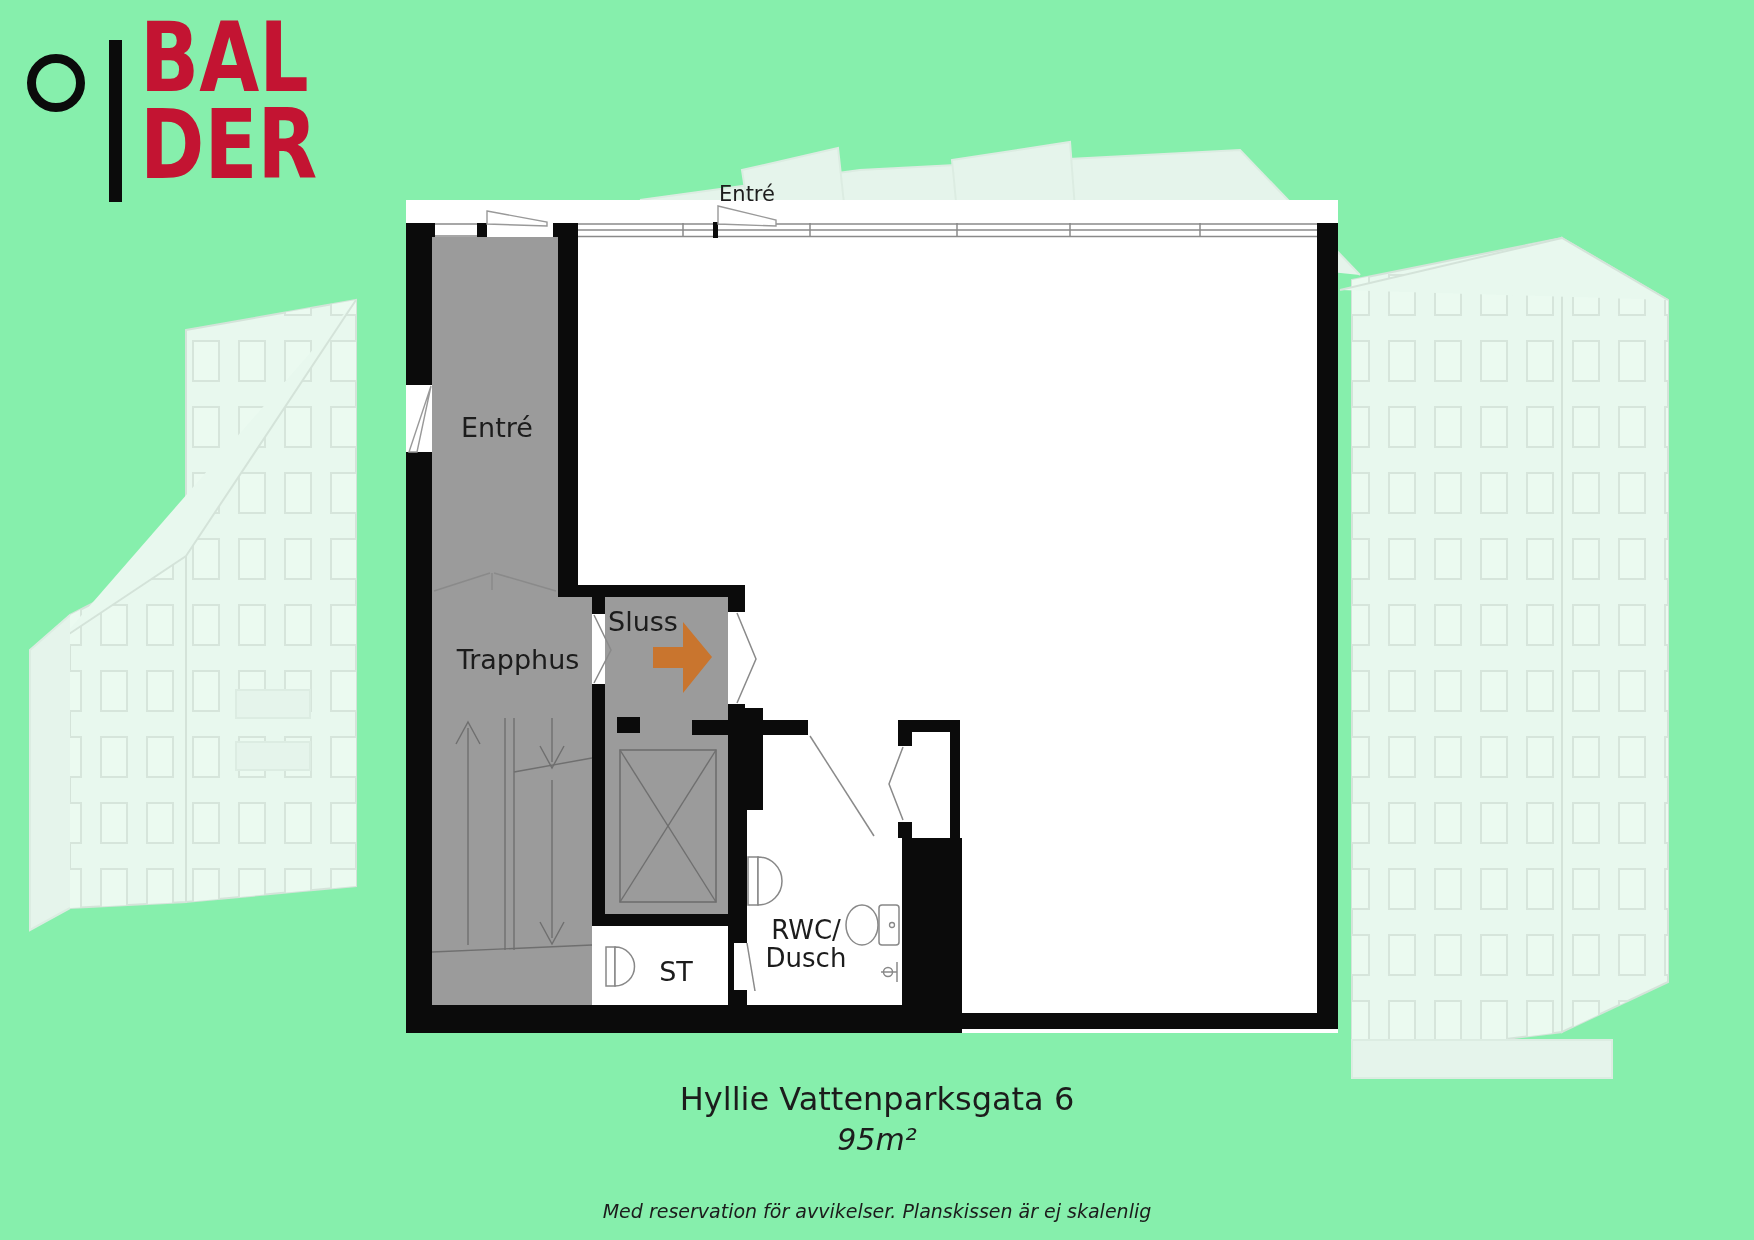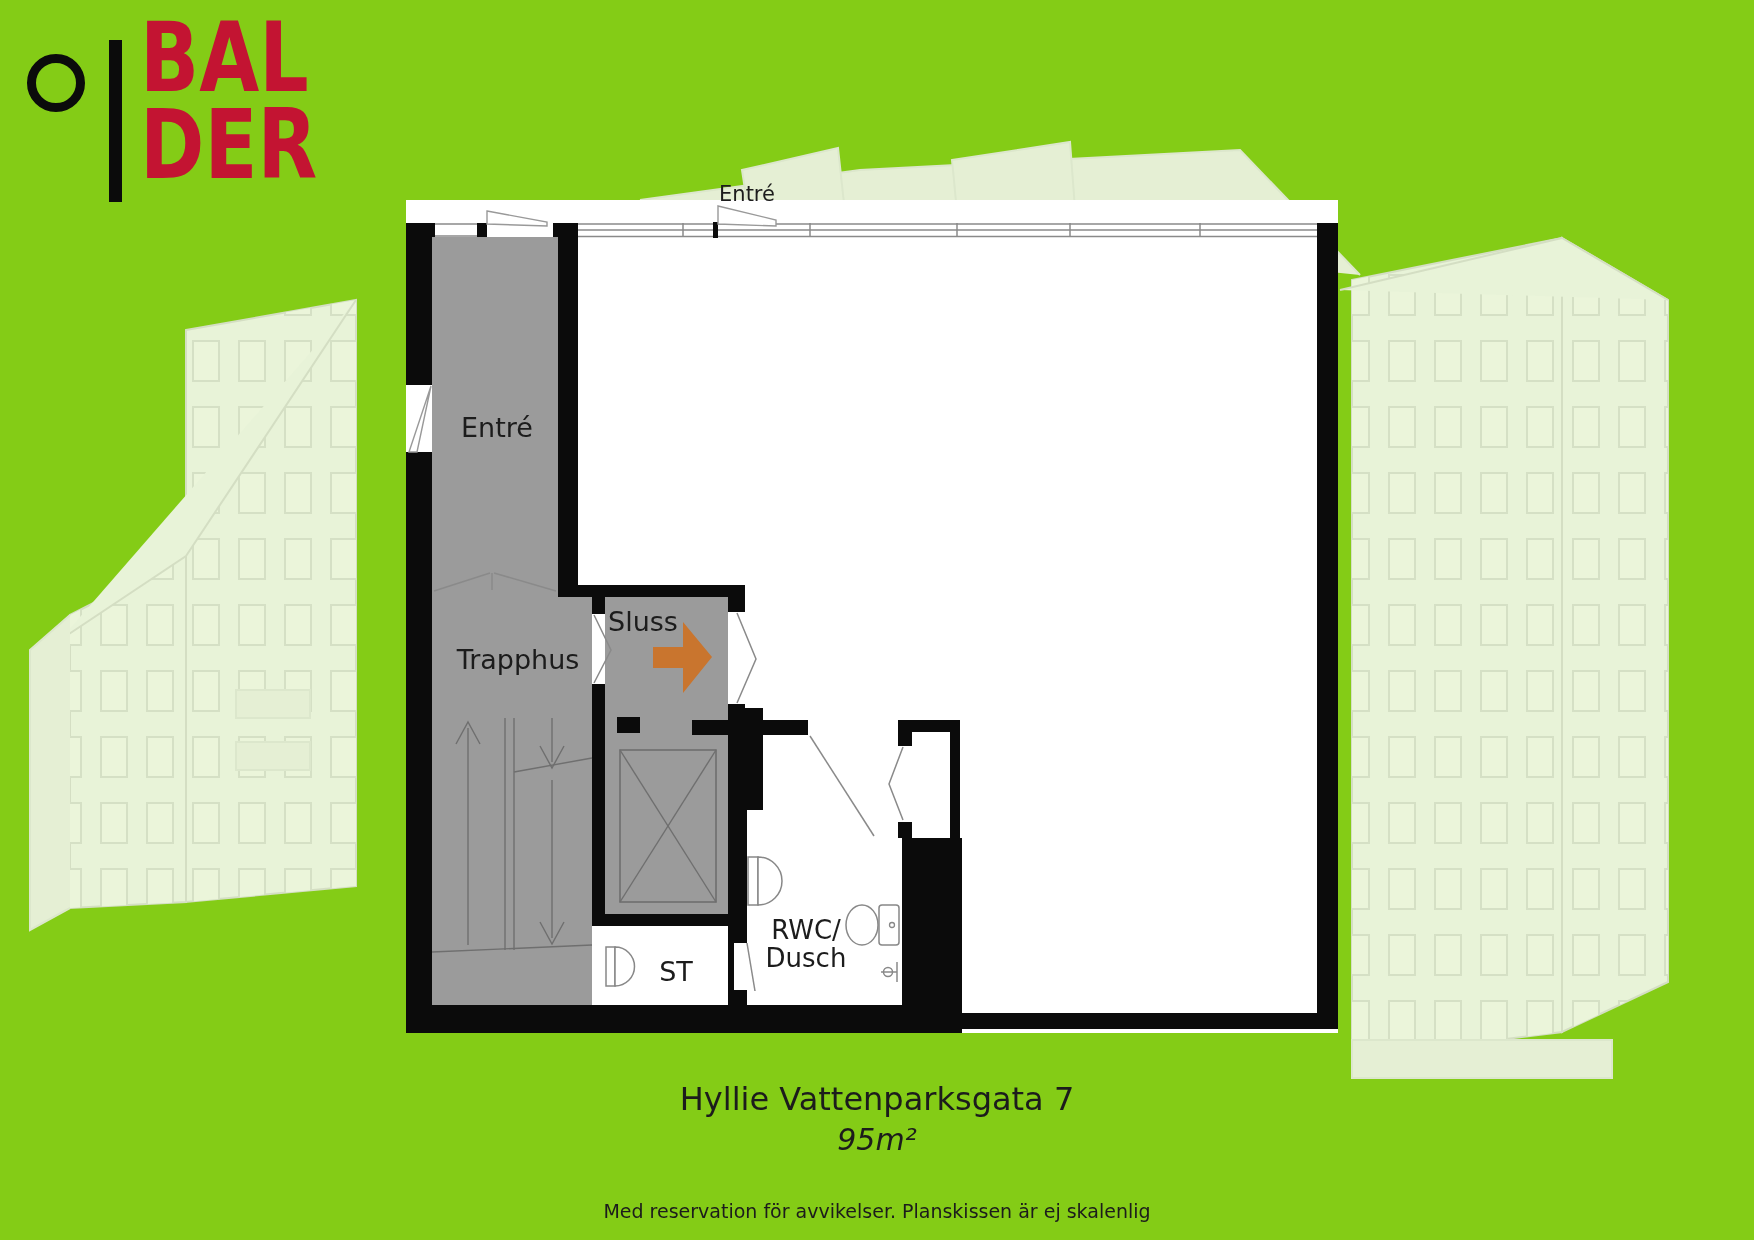--- a/index.html
+++ b/index.html
@@ -1,16 +1,16 @@
 <!DOCTYPE html>
 <html><head>
 <meta charset="utf-8">
 <style>
   html,body{margin:0;padding:0;background:#ffffff;}
-  #page{position:relative;width:1754px;height:1240px;background:#84cc16;overflow:hidden;
+  #page{position:relative;width:1754px;height:1240px;background:#86efac;overflow:hidden;
         font-family:"DejaVu Sans","Liberation Sans",sans-serif;color:#1c1c1c;}
   
   #logo{position:absolute;left:0;top:0;width:360px;height:220px;}
   #logo-ring{position:absolute;left:27px;top:54px;width:58px;height:58px;box-sizing:border-box;
              border:9px solid #0b0b0b;border-radius:50%;}
   #logo-bar{position:absolute;left:109px;top:40px;width:13px;height:162px;background:#0b0b0b;}
   #logo-text{position:absolute;left:140px;top:14px;font-size:97px;font-weight:bold;line-height:0.90;
              letter-spacing:0px;color:#c31432;transform:scaleX(0.80);transform-origin:left top;
              white-space:pre;}
   
@@ -21,21 +21,21 @@
   .thin2{stroke:#6f6f6f;stroke-width:1.4;fill:none;}
   .fix{stroke:#888888;stroke-width:1.5;fill:#ffffff;}
   .doorleaf{fill:#ffffff;stroke:#999999;stroke-width:1.4;}
   .sketch{stroke:#e2e2e2;stroke-width:2;fill:#fafafa;}
   .sketch2{stroke:#ececec;stroke-width:2;fill:#f6f6f6;}
   .planlabel{font-family:"DejaVu Sans","Liberation Sans",sans-serif;fill:#1c1c1c;}
   
   .centerline{position:absolute;left:0;width:1754px;text-align:center;}
   #addr{top:1080px;font-size:32px;}
   #area{top:1122px;font-size:30px;font-style:italic;}
-  #disclaimer{top:1200px;font-size:19px;}
+  #disclaimer{top:1200px;font-size:19px;font-style:italic;}
 </style>
 </head>
 <body>
 
 <div id="page">
 
   <div id="logo">
     <div id="logo-ring"></div>
     <div id="logo-bar"></div>
     <div id="logo-text"><span>BAL</span><br><span>DER</span></div>
@@ -187,17 +187,17 @@
       <text class="planlabel" x="747" y="201" font-size="21" text-anchor="middle">Entré</text>
       <text class="planlabel" x="497" y="437" font-size="27" text-anchor="middle">Entré</text>
       <text class="planlabel" x="518" y="669" font-size="27" text-anchor="middle">Trapphus</text>
       <text class="planlabel" x="643" y="631" font-size="27" text-anchor="middle">Sluss</text>
       <text class="planlabel" x="676" y="981" font-size="27" text-anchor="middle">ST</text>
       <text class="planlabel" x="806" y="939" font-size="26" text-anchor="middle">RWC/</text>
       <text class="planlabel" x="806" y="967" font-size="26" text-anchor="middle">Dusch</text>
     </g>
   </svg>
 
-  <div id="addr" class="centerline">Hyllie Vattenparksgata 7</div>
+  <div id="addr" class="centerline">Hyllie Vattenparksgata 6</div>
   <div id="area" class="centerline">95m²</div>
   <div id="disclaimer" class="centerline">Med reservation för avvikelser. Planskissen är ej skalenlig</div>
 
 </div>
 
 </body></html>

